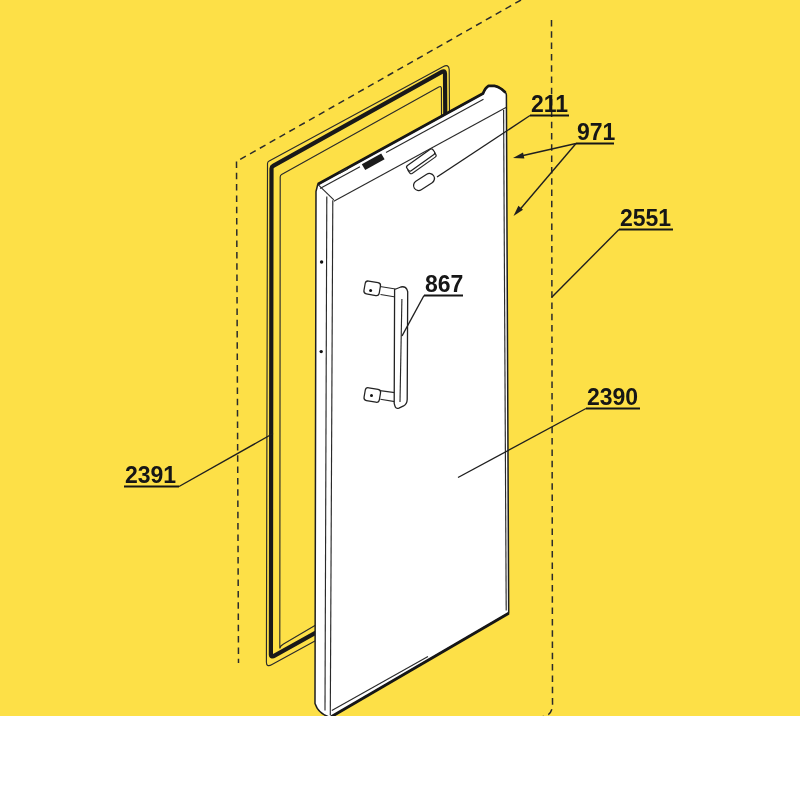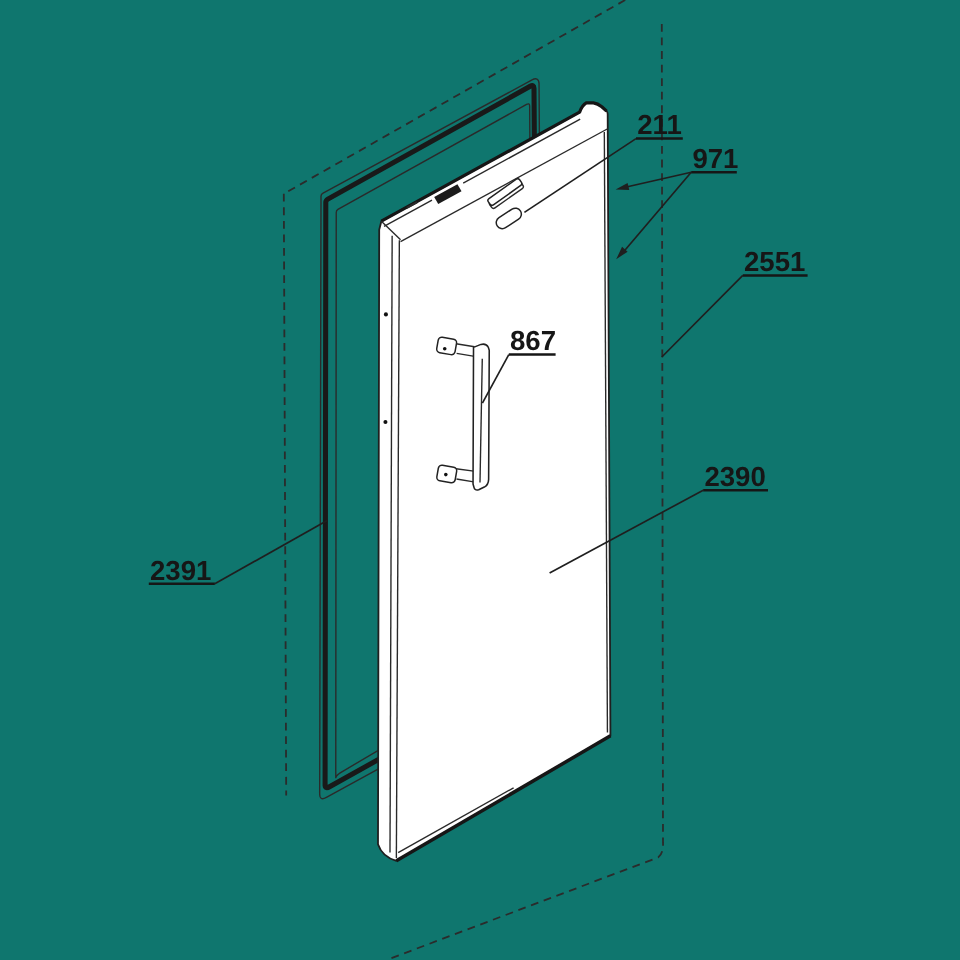--- a/index.html
+++ b/index.html
@@ -1,16 +1,16 @@
 <!DOCTYPE html>
 <html><head>
 <meta charset="utf-8">
 <style>
   html,body{margin:0;padding:0;background:#ffffff;}
-  .stage{position:relative;width:800px;height:800px;background:#0f766e;overflow:hidden;
+  .stage{position:relative;width:800px;height:716px;background:#fde047;overflow:hidden;
          font-family:"Liberation Sans",sans-serif;}
   svg{display:block;}
   .callout-text{font-family:"Liberation Sans",sans-serif;font-weight:700;font-size:23px;fill:#161616;}
   .thin{stroke:#2a2a2a;stroke-width:1.15;fill:none;}
   .leader{stroke:#1f1f1f;stroke-width:1.4;fill:none;}
   .underline{stroke:#161616;stroke-width:2.1;}
   .dashedline{stroke:#2b2b2b;stroke-width:1.5;fill:none;stroke-dasharray:6.5 4.8;}
 </style>
 </head>
 <body>

